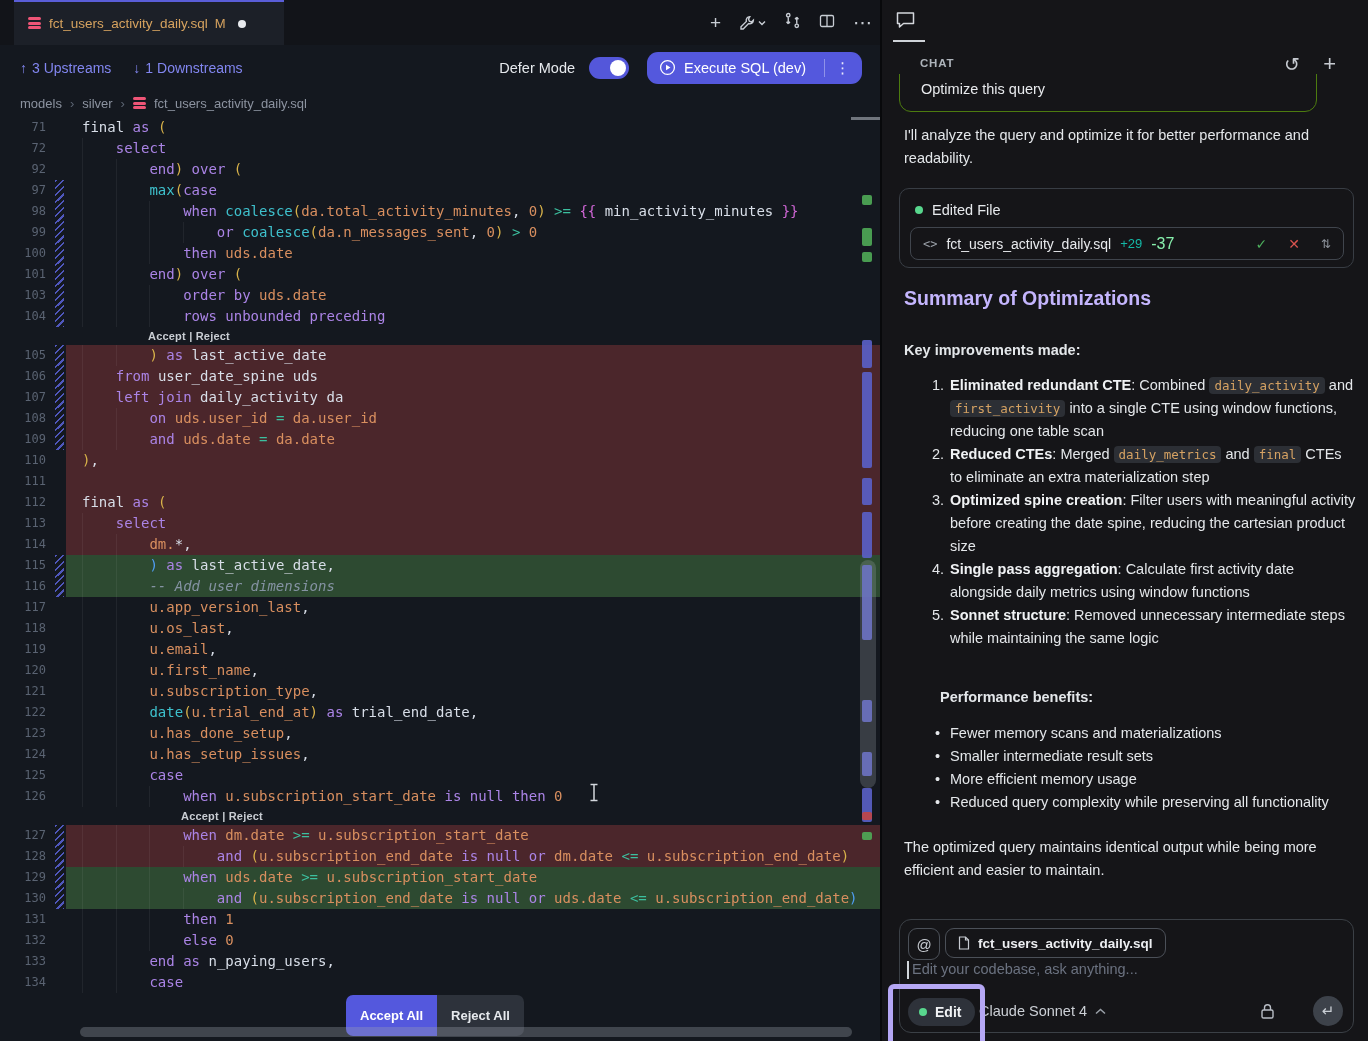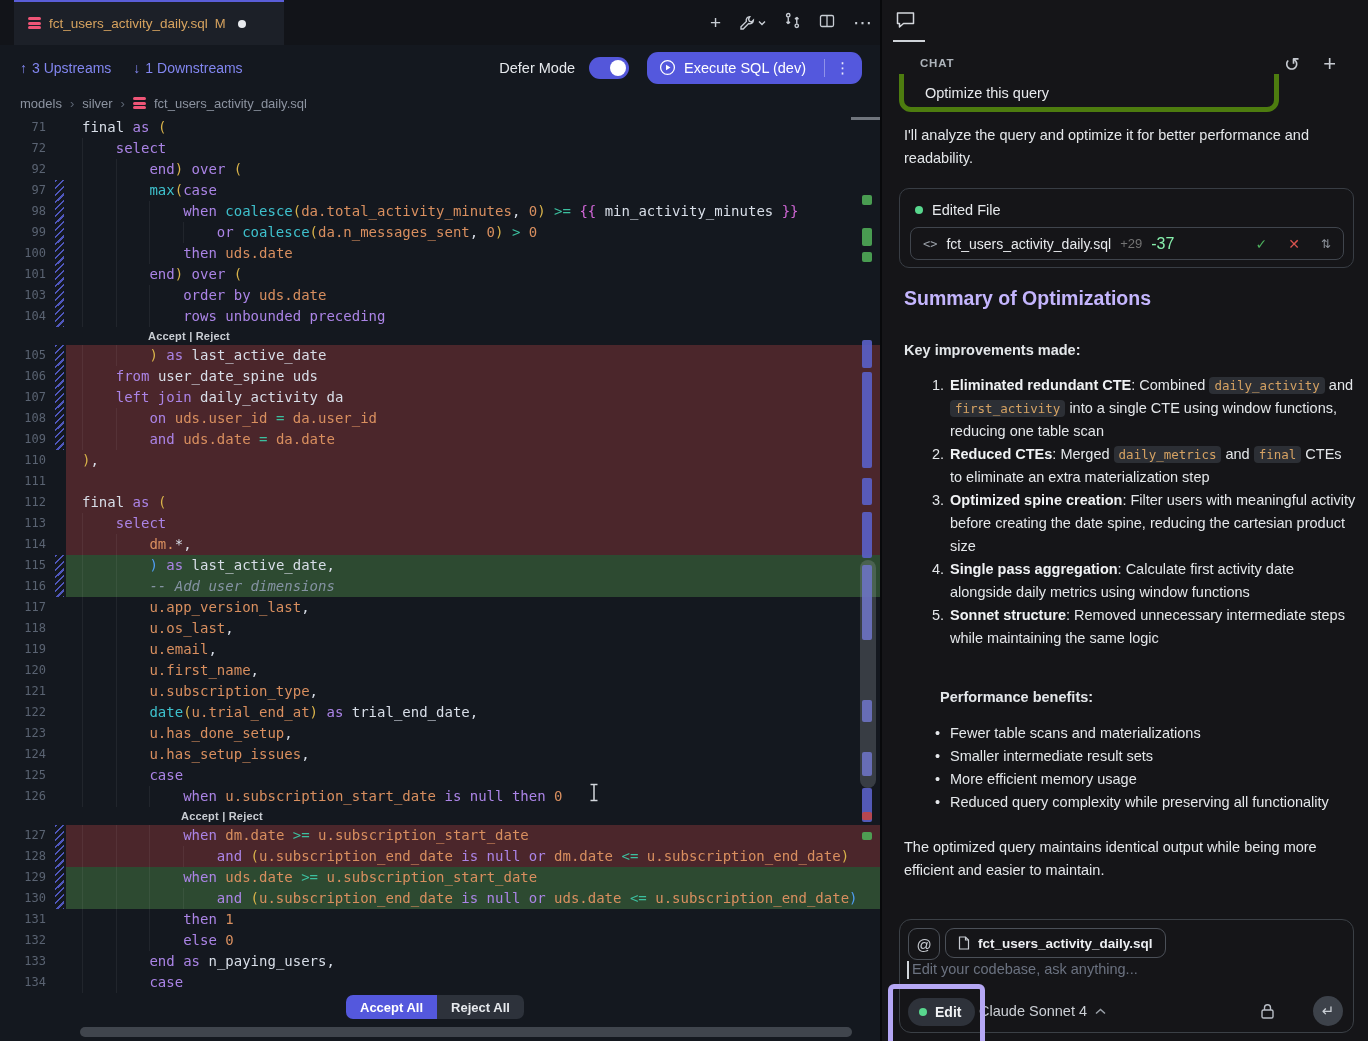--- a/index.html
+++ b/index.html
@@ -45,58 +45,58 @@
   .hatchbar{position:absolute;left:55px;top:0;width:9px;height:21px;
       background:repeating-linear-gradient(135deg,#5a62d8 0 2px,rgba(0,0,0,0) 2px 5px);opacity:.85;}
   .codetext{position:absolute;left:82px;top:0;}
   .guide{position:absolute;top:0;bottom:0;width:1px;background:rgba(255,255,255,0.06);}
   .tk.k{color:#ab84e6}.tk.f{color:#3ec1cd}.tk.v{color:#d98f5f}.tk.w{color:#d8dee8}
   .tk.o{color:#3cbf9f}.tk.p1{color:#d9b34a}.tk.p2{color:#509df2}
   .tk.j{color:#d066d6}.tk.c{color:#8593a3;font-style:italic}.tk.n{color:#d98f5f}
   .ar-row{position:relative;height:18px;line-height:18px;}
   .ar-link{color:#c9cdd3;font-size:11px;font-weight:600;letter-spacing:.2px;}
 
-  #accept-all-group{left:346px;top:995px;height:24px;display:flex;border-radius:7px;overflow:hidden;
+  #accept-all-group{left:346px;top:995px;height:41px;display:flex;border-radius:7px;overflow:hidden;
                     font-size:13px;font-weight:700;}
   #accept-all-btn{background:#5458dd;color:#fff;display:flex;align-items:center;padding:0 14px;}
   #reject-all-btn{background:#2d323b;color:#e6e9ed;display:flex;align-items:center;padding:0 14px;}
 
   
   .rmark{position:absolute;border-radius:2px;}
   #vscroll{left:860px;top:560px;width:16px;height:228px;background:rgba(165,170,180,.25);border-radius:8px;}
   #hscroll{left:80px;top:1027px;width:772px;height:10px;background:rgba(160,165,175,.32);border-radius:5px;}
   #ruler-top-dash{left:851px;top:117px;width:29px;height:3px;background:#70757d;}
 
   
   #chat-pane{left:880px;top:0;width:488px;height:1041px;background:#151518;border-left:2px solid #08090b;
              box-sizing:border-box;}
   #chat-tab-icon{left:13px;top:10px;}
   #chat-tab-underline{left:11px;top:40px;width:32px;height:2px;background:#cfd3d8;}
   #chat-label{left:22px;top:57px;font-size:11.5px;font-weight:700;letter-spacing:.8px;color:#aeb4bb;margin-left:16px;}
   #chat-history-icon{right:68px;top:53px;font-size:19px;color:#c6cad0;}
   #chat-new-icon{right:32px;top:51px;font-size:22px;color:#c6cad0;font-weight:400;}
 
   #user-bubble-clip{left:17px;top:74px;width:456px;height:40px;overflow:hidden;}
-  #user-bubble{position:absolute;left:0;top:-16px;width:380px;height:54px;border:5px solid #4d7c0f;
+  #user-bubble{position:absolute;left:0;top:-16px;width:418px;height:54px;border:1px solid #4d7c0f;
                border-radius:12px;box-sizing:border-box;}
   #user-bubble span{position:absolute;left:21px;top:22px;font-size:14.5px;color:#e8eaed;}
 
   .chat-body{font-size:14.5px;line-height:23px;color:#e4e7ea;}
   #intro-text{left:22px;top:124px;width:452px;}
 
   #edited-card{left:17px;top:188px;width:455px;height:80px;border:1px solid #383d44;border-radius:10px;
                box-sizing:border-box;}
   #edited-card .hdr{position:absolute;left:15px;top:13px;display:flex;align-items:center;gap:9px;
                     color:#e6e9ec;font-size:14.5px;}
   .greendot{width:8px;height:8px;border-radius:50%;background:#58d68d;}
   #edited-file-row{position:absolute;left:10px;top:38px;width:434px;height:33px;border:1px solid #40454d;
                    border-radius:8px;box-sizing:border-box;display:flex;align-items:center;padding:0 12px;gap:9px;}
   #edited-file-row .codeglyph{font-family:"DejaVu Sans Mono",monospace;color:#9aa0a8;font-size:12px;}
   #edited-file-row .fname{color:#e8eaed;font-size:14px;}
-  .plus-count{color:#737373;font-size:13px;}
+  .plus-count{color:#14b8a6;font-size:13px;}
   .minus-count{color:#86efac;font-size:16px;}
   #edited-file-row .spacer{flex:1;}
   .act-check{color:#4cae5c;font-size:14px;}
   .act-x{color:#d9534f;font-size:14px;}
   .act-updown{color:#8f959d;font-size:12px;}
 
   #summary-title{left:22px;top:287px;font-size:19.5px;font-weight:700;color:#c4b5fd;}
   #improve-label{left:22px;top:339px;font-weight:700;}
   #improve-list{left:22px;top:374px;width:452px;}
   .imp-item{position:relative;padding-left:46px;}
@@ -331,21 +331,21 @@
     <div id="improve-label" class="abs chat-body">Key improvements made:</div>
     <div id="improve-list" class="abs chat-body">
         <div class="imp-item"><span class="imp-num">1.</span><span class="bseg">Eliminated redundant CTE</span><span>: Combined </span><span class="chip">daily_activity</span><span> and </span><span class="chip">first_activity</span><span> into a single CTE using window functions, reducing one table scan</span></div>
         <div class="imp-item"><span class="imp-num">2.</span><span class="bseg">Reduced CTEs</span><span>: Merged </span><span class="chip">daily_metrics</span><span> and </span><span class="chip">final</span><span> CTEs to eliminate an extra materialization step</span></div>
         <div class="imp-item"><span class="imp-num">3.</span><span class="bseg">Optimized spine creation</span><span>: Filter users with meaningful activity before creating the date spine, reducing the cartesian product size</span></div>
         <div class="imp-item"><span class="imp-num">4.</span><span class="bseg">Single pass aggregation</span><span>: Calculate first activity date alongside daily metrics using window functions</span></div>
         <div class="imp-item"><span class="imp-num">5.</span><span class="bseg">Sonnet structure</span><span>: Removed unnecessary intermediate steps while maintaining the same logic</span></div>
       </div>
     <div id="benefits-label" class="abs chat-body">Performance benefits:</div>
     <div id="benefits-list" class="abs chat-body">
-        <div class="ben-item"><span class="ben-dot">•</span><span>Fewer table scans and materializations</span></div>
+        <div class="ben-item"><span class="ben-dot">•</span><span>Fewer memory scans and materializations</span></div>
         <div class="ben-item"><span class="ben-dot">•</span><span>Smaller intermediate result sets</span></div>
         <div class="ben-item"><span class="ben-dot">•</span><span>More efficient memory usage</span></div>
         <div class="ben-item"><span class="ben-dot">•</span><span>Reduced query complexity while preserving all functionality</span></div>
       </div>
     <div id="closing-text" class="abs chat-body">The optimized query maintains identical output while being more efficient and easier to maintain.</div>
 
     <div id="composer" class="abs">
       <span id="at-btn">@</span>
       <span id="attach-chip">
         <svg width="12" height="14" viewBox="0 0 12 14" fill="none" stroke="#c8ccd2" stroke-width="1.2">

